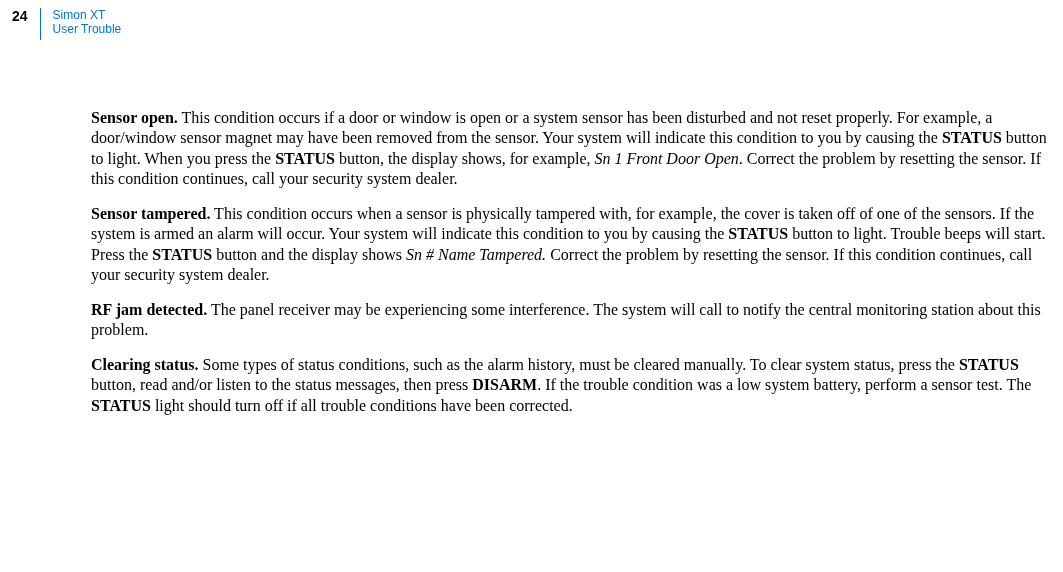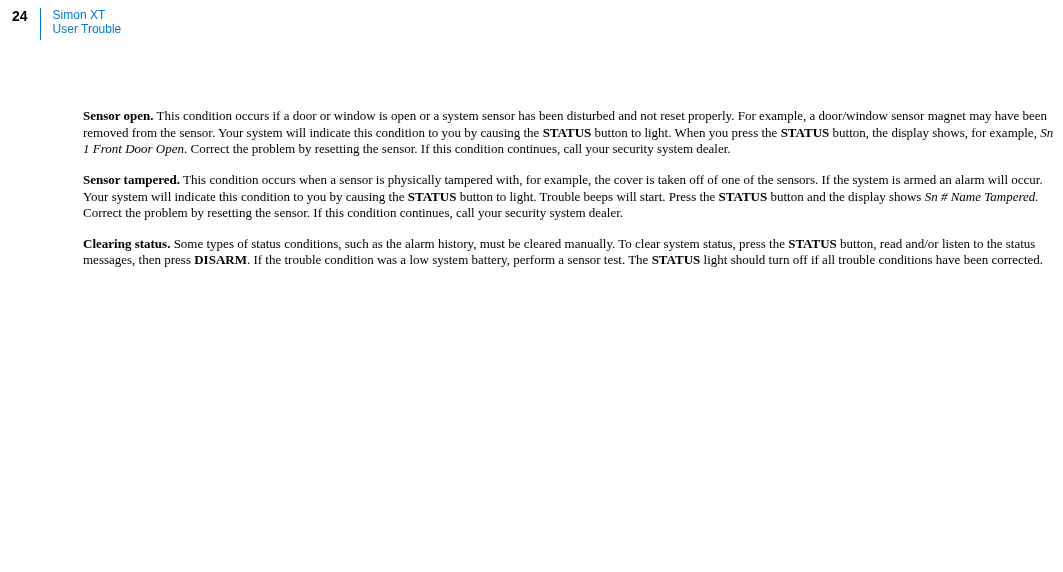--- a/index.html
+++ b/index.html
@@ -34,23 +34,23 @@
     .header-title {
       font-family: Arial, Helvetica, sans-serif;
       font-size: 12px;
       color: #0078c8;
       padding-left: 12px;
       line-height: 1.2;
     }
     .content {
       position: absolute;
       top: 108px;
-      left: 83px;
+      left: 91px;
       right: 8px;
-      font-size: 13px;
+      font-size: 16px;
       line-height: 1.28;
       color: #000;
     }
     .content p {
       margin-bottom: 14px;
     }
     .content strong { font-weight: bold; }
     .content em { font-style: italic; }
   </style>
 </head>
@@ -68,18 +68,21 @@
 <div class="content">
 
   <p>
     <strong>Sensor open.</strong><span>  This condition occurs if a door or window is open or a system sensor has been disturbed and not reset properly. For example, a door/window sensor magnet may have been removed from the sensor. Your system will indicate this condition to you by causing the </span><strong>STATUS</strong><span> button to light. When you press the </span><strong>STATUS</strong><span> button, the display shows, for example, </span><em>Sn 1 Front Door Open</em><span>. Correct the problem by resetting the sensor. If this condition continues, call your security system dealer.</span>
   </p>
 
   <p>
     <strong>Sensor tampered.</strong><span>  This condition occurs when a sensor is physically tampered with, for example, the cover is taken off of one of the sensors. If the system is armed an alarm will occur. Your system will indicate this condition to you by causing the </span><strong>STATUS</strong><span> button to light. Trouble beeps will start. Press the </span><strong>STATUS</strong><span> button and the display shows </span><em>Sn # Name Tampered.</em><span> Correct the problem by resetting the sensor. If this condition continues, call your security system dealer.</span>
   </p>
 
+  <p>
+    <strong>RF jam detected.</strong><span>  The panel receiver may be experiencing some interference. The system will call to notify the central monitoring station about this problem.</span>
+  </p>
 
   <p>
     <strong>Clearing status.</strong><span>  Some types of status conditions, such as the alarm history, must be cleared manually. To clear system status, press the </span><strong>STATUS</strong><span> button, read and/or listen to the status messages, then press </span><strong>DISARM</strong><span>. If the trouble condition was a low system battery, perform a sensor test. The </span><strong>STATUS</strong><span> light should turn off if all trouble conditions have been corrected.</span>
   </p>
 
 </div>
 
 </body></html>

